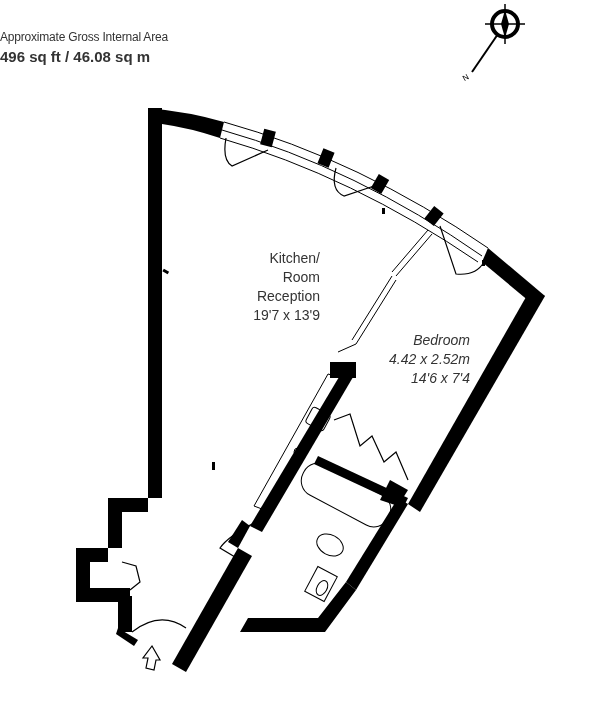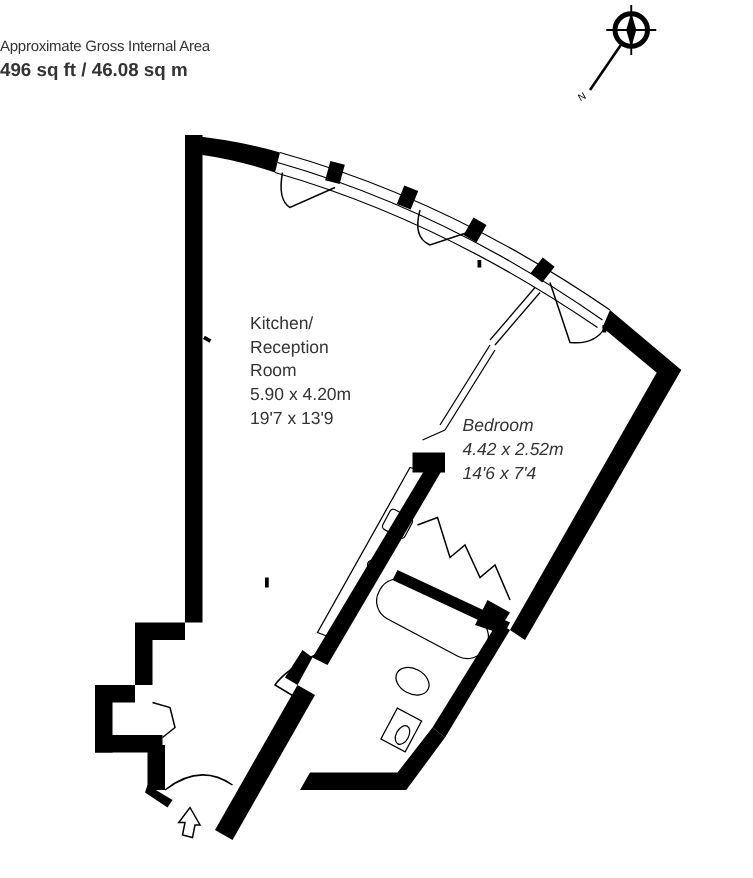--- a/index.html
+++ b/index.html
@@ -1,21 +1,21 @@
 <!DOCTYPE html>
 <html><head>
 <meta charset="utf-8">
 <style>
   html, body { margin: 0; padding: 0; background: #ffffff; }
   body { width: 602px; height: 702px; position: relative; overflow: hidden; font-family: "Liberation Sans", sans-serif; }
   .header { position: absolute; left: 0; top: 30px; width: 602px; text-align: left; color: #333; }
   .header .sub { font-size: 12px; letter-spacing: -0.2px; margin-left: 0px; }
   .header .area { font-size: 15px; margin-top: 4px; font-weight: bold; }
   svg.plan { position: absolute; left: 0; top: 0; }
-  .label { position: absolute; text-align: left; color: #333; font-size: 14px; line-height: 19px; }
+  .label { position: absolute; text-align: right; color: #333; font-size: 14px; line-height: 19px; }
 </style>
 </head>
 <body>
 
 <div class="header">
   <div class="sub">Approximate Gross Internal Area</div>
   <div class="area">496 sq ft  /  46.08 sq m</div>
 </div>
 
 <svg class="plan" width="602" height="702" viewBox="0 0 602 702">
@@ -108,23 +108,22 @@
   <g fill="#000">
     <rect x="163" y="270" width="6" height="3" transform="rotate(30 166 271)"></rect>
     <rect x="212" y="462" width="3" height="8"></rect>
     <rect x="382" y="208" width="3" height="6"></rect>
     <rect x="482" y="260" width="3" height="6"></rect>
   </g>
 </svg>
 
 <div class="label" style="left:200px; top:249px; width:120px;">
   <div>Kitchen/</div>
+  <div>Room</div>
   <div>Reception</div>
-  <div>Room</div>
-  <div>5.90 x 4.20m</div>
   <div>19'7 x 13'9</div>
 </div>
 
 <div class="label" style="left:370px; top:331px; width:100px;font-style:italic;">
   <div>Bedroom</div>
   <div>4.42 x 2.52m</div>
   <div>14'6 x 7'4</div>
 </div>
 
 </body></html>

